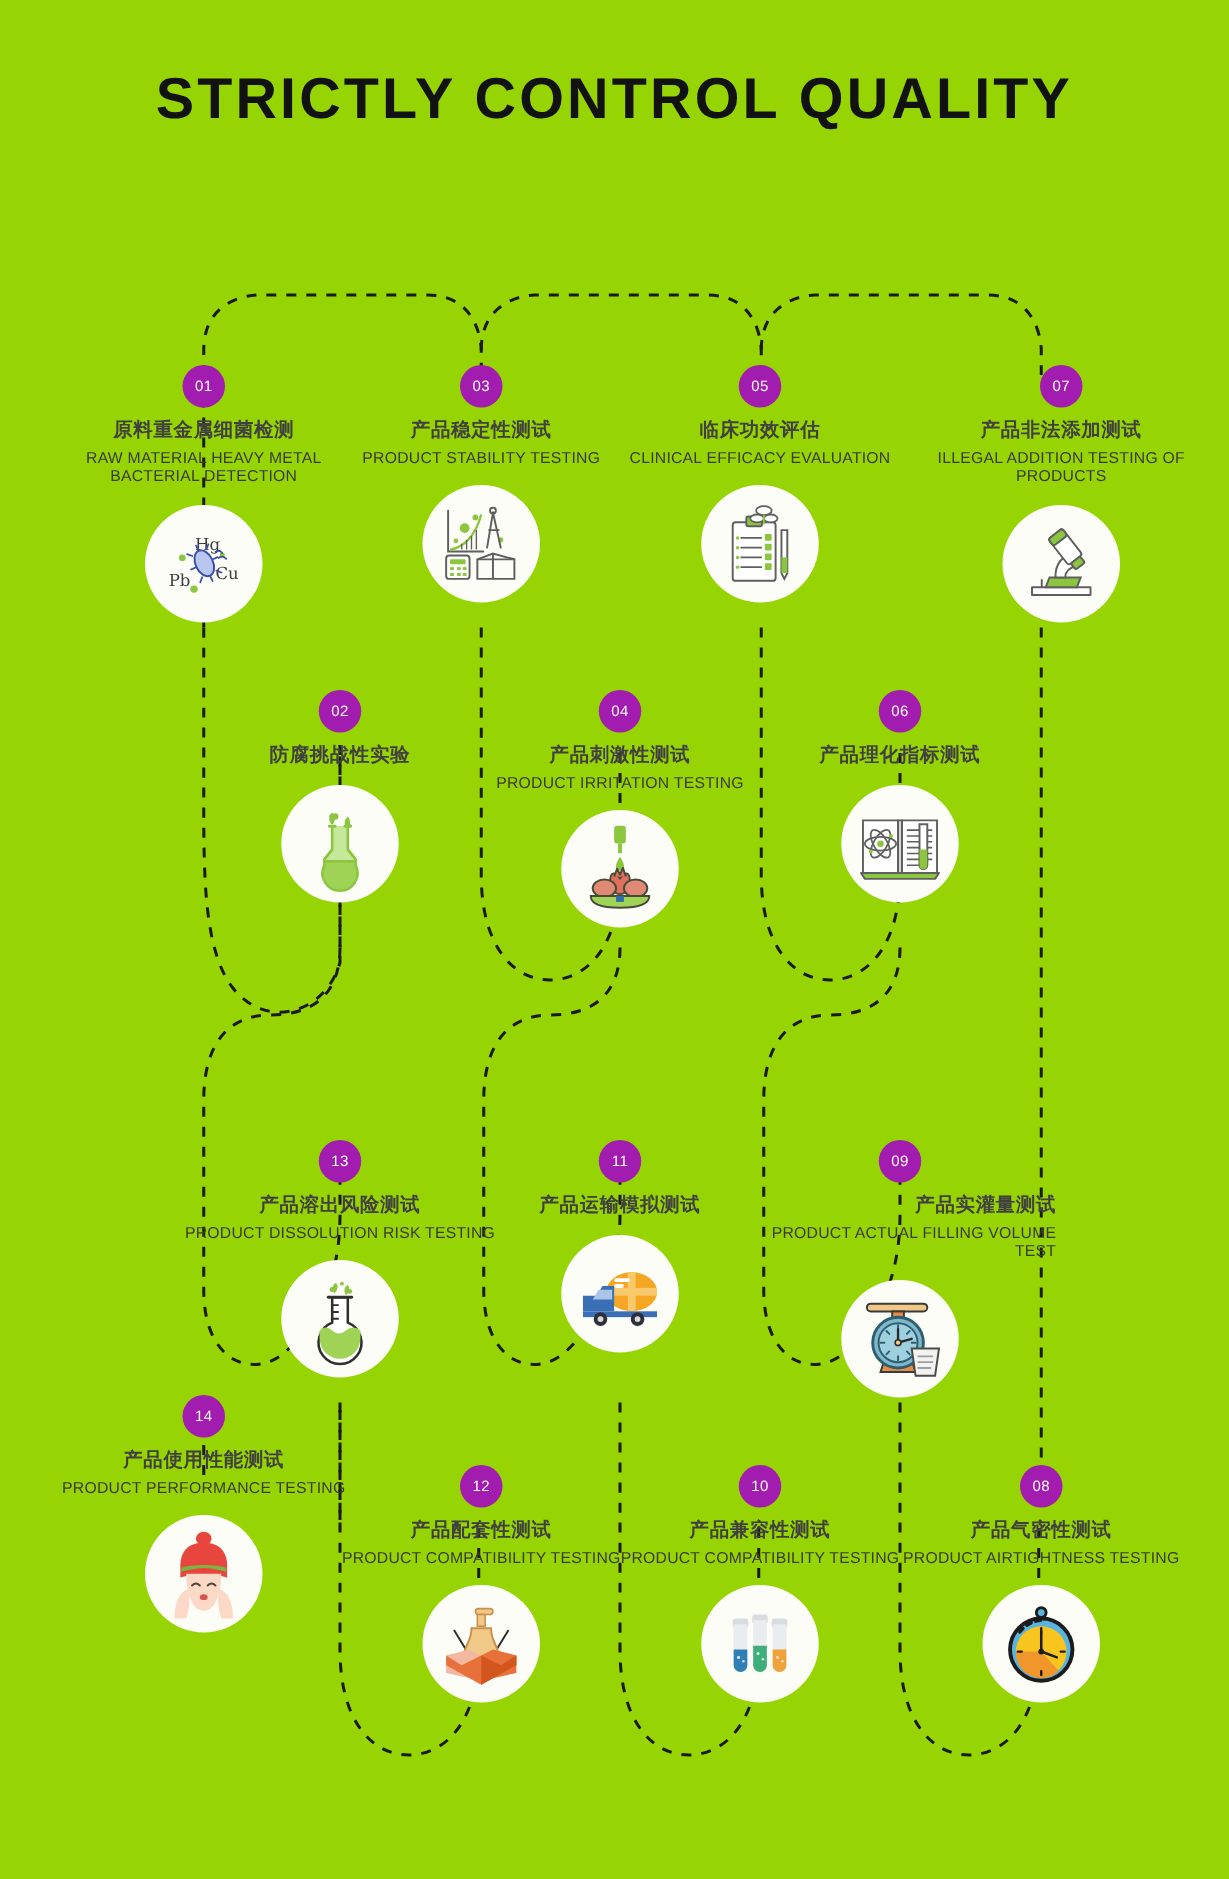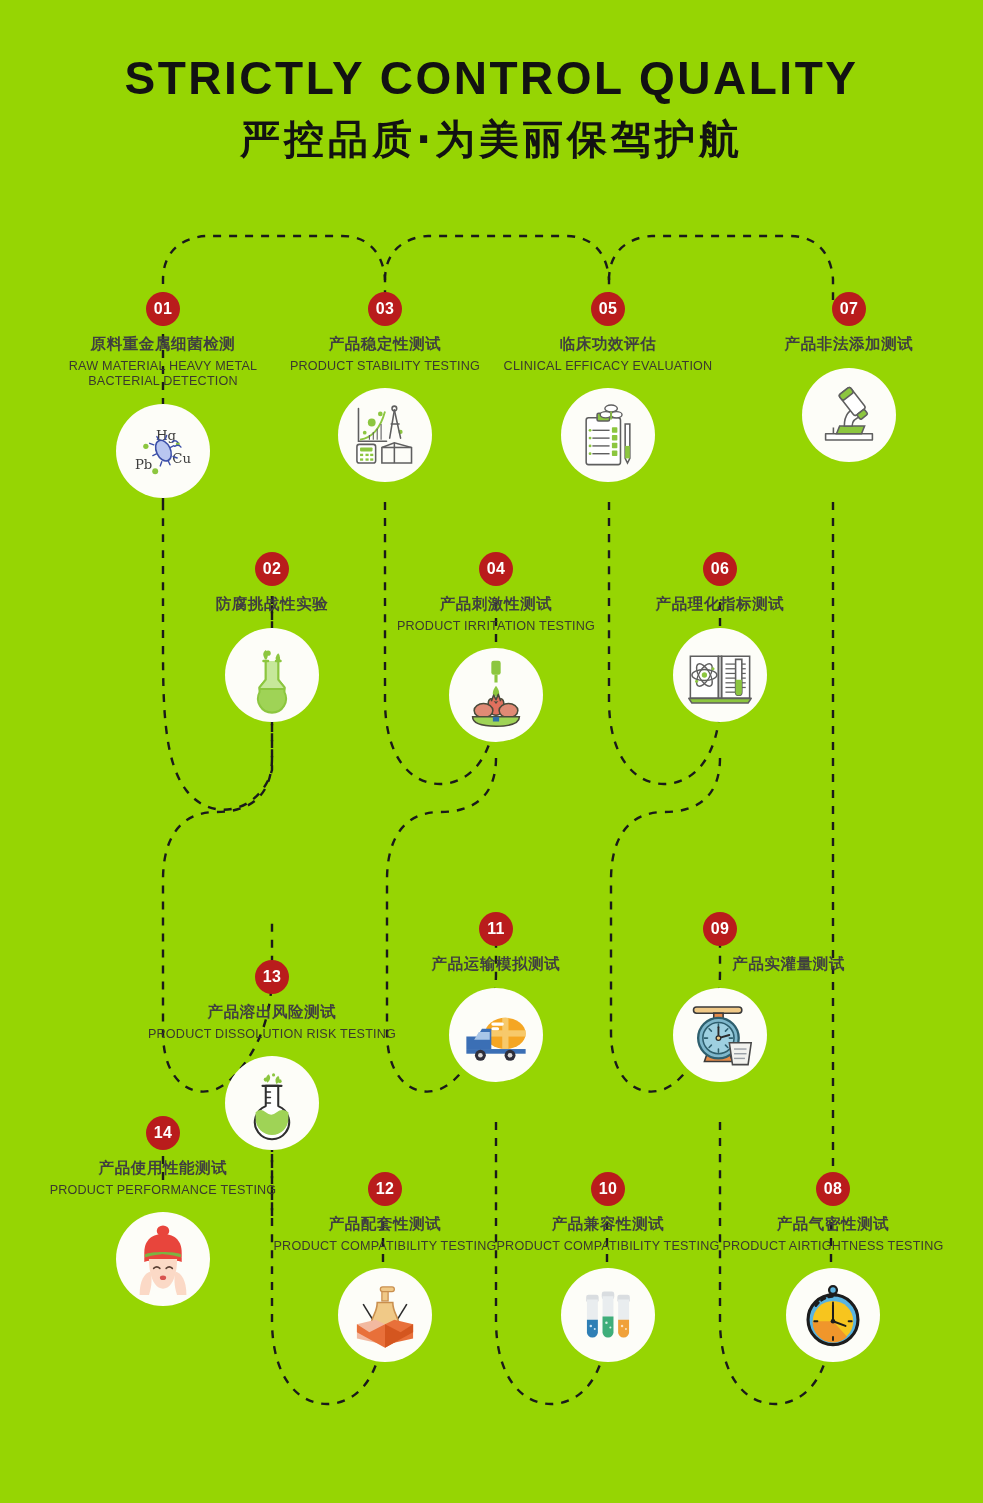--- a/index.html
+++ b/index.html
@@ -23,22 +23,22 @@
     font-family:"DejaVu Sans","Liberation Sans",sans-serif;
   }
 
   
   #wires{position:absolute;left:0;top:0;width:983px;height:1503px;pointer-events:none;}
 
   
   .node{position:absolute;width:250px;text-align:center;}
   .badge{
     width:34px;height:34px;border-radius:50%;
-    background:#b91c1c;color:#fff;
-    font-size:16px;font-weight:bold;
+    background:#a21caf;color:#fff;
+    font-size:12px;font-weight:normal;
     display:flex;align-items:center;justify-content:center;
     margin:0 auto;letter-spacing:.3px;
   }
   .name-cn{
     margin-top:9px;font-size:15.5px;font-weight:bold;color:#404040;
     letter-spacing:.6px;line-height:1.2;
     font-family:"DejaVu Sans","Liberation Sans",sans-serif;
   }
   .name-en{
     margin-top:5px;font-size:12.6px;color:#3a3a2e;line-height:1.25;
@@ -52,21 +52,20 @@
   }
   .disc svg{display:block;}
 </style>
 </head>
 <body>
 
 <div id="stage">
 
   <div class="header">
     <div class="title-en">STRICTLY CONTROL QUALITY</div>
-    <div class="title-cn">严控品质·为美丽保驾护航</div>
   </div>
 
   <svg id="wires" viewBox="0 0 983 1503">
     <g fill="none" stroke="#1a1a1a" stroke-width="2.4" stroke-dasharray="8 8" stroke-linecap="butt">
 
       <path d="M163,502 L163,300 L163,300"></path>
       <path d="M163,300 L163,280 C163,236 206,236 206,236 L342,236 C385,236 385,280 385,280 L385,300"></path>
 
       <path d="M163,502 C163,560 163,600 163,640 C163,700 163,760 186,790 C212,824 260,812 272,770 L272,596"></path>
 
@@ -442,20 +441,21 @@
         <div class="name-en">CLINICAL EFFICACY EVALUATION</div>
         <div class="disc">
           <svg width="78" height="78" viewBox="0 0 100 100">
             <use href="#i-clipboard-checklist-icon"></use>
           </svg>
         </div>
       </div>
       <div class="node" style="left: 724px; top: 292px;">
         <div class="badge">07</div>
         <div class="name-cn">产品非法添加测试</div>
+        <div class="name-en">ILLEGAL ADDITION TESTING OF PRODUCTS</div>
         <div class="disc">
           <svg width="78" height="78" viewBox="0 0 100 100">
             <use href="#i-microscope-icon"></use>
           </svg>
         </div>
       </div>
       <div class="node" style="left: 147px; top: 552px;">
         <div class="badge">02</div>
         <div class="name-cn">防腐挑战性实验</div>
         <div class="disc">
@@ -476,21 +476,21 @@
       </div>
       <div class="node" style="left: 595px; top: 552px;">
         <div class="badge">06</div>
         <div class="name-cn">产品理化指标测试</div>
         <div class="disc">
           <svg width="78" height="78" viewBox="0 0 100 100">
             <use href="#i-open-book-atom-icon"></use>
           </svg>
         </div>
       </div>
-      <div class="node" style="left: 147px; top: 912px; margin-top: 48px;">
+      <div class="node" style="left: 147px; top: 912px;">
         <div class="badge">13</div>
         <div class="name-cn">产品溶出风险测试</div>
         <div class="name-en">PRODUCT DISSOLUTION RISK TESTING</div>
         <div class="disc">
           <svg width="78" height="78" viewBox="0 0 100 100">
             <use href="#i-boiling-flask-icon"></use>
           </svg>
         </div>
       </div>
       <div class="node" style="left: 371px; top: 912px;">
@@ -498,20 +498,21 @@
         <div class="name-cn">产品运输模拟测试</div>
         <div class="disc">
           <svg width="78" height="78" viewBox="0 0 100 100">
             <use href="#i-delivery-truck-icon"></use>
           </svg>
         </div>
       </div>
       <div class="node" style="left: 595px; top: 912px; text-align: right;">
         <div class="badge">09</div>
         <div class="name-cn">产品实灌量测试</div>
+        <div class="name-en">PRODUCT ACTUAL FILLING VOLUME TEST</div>
         <div class="disc">
           <svg width="78" height="78" viewBox="0 0 100 100">
             <use href="#i-kitchen-scale-icon"></use>
           </svg>
         </div>
       </div>
       <div class="node" style="left: 38px; top: 1116px;">
         <div class="badge">14</div>
         <div class="name-cn">产品使用性能测试</div>
         <div class="name-en">PRODUCT PERFORMANCE TESTING</div>

